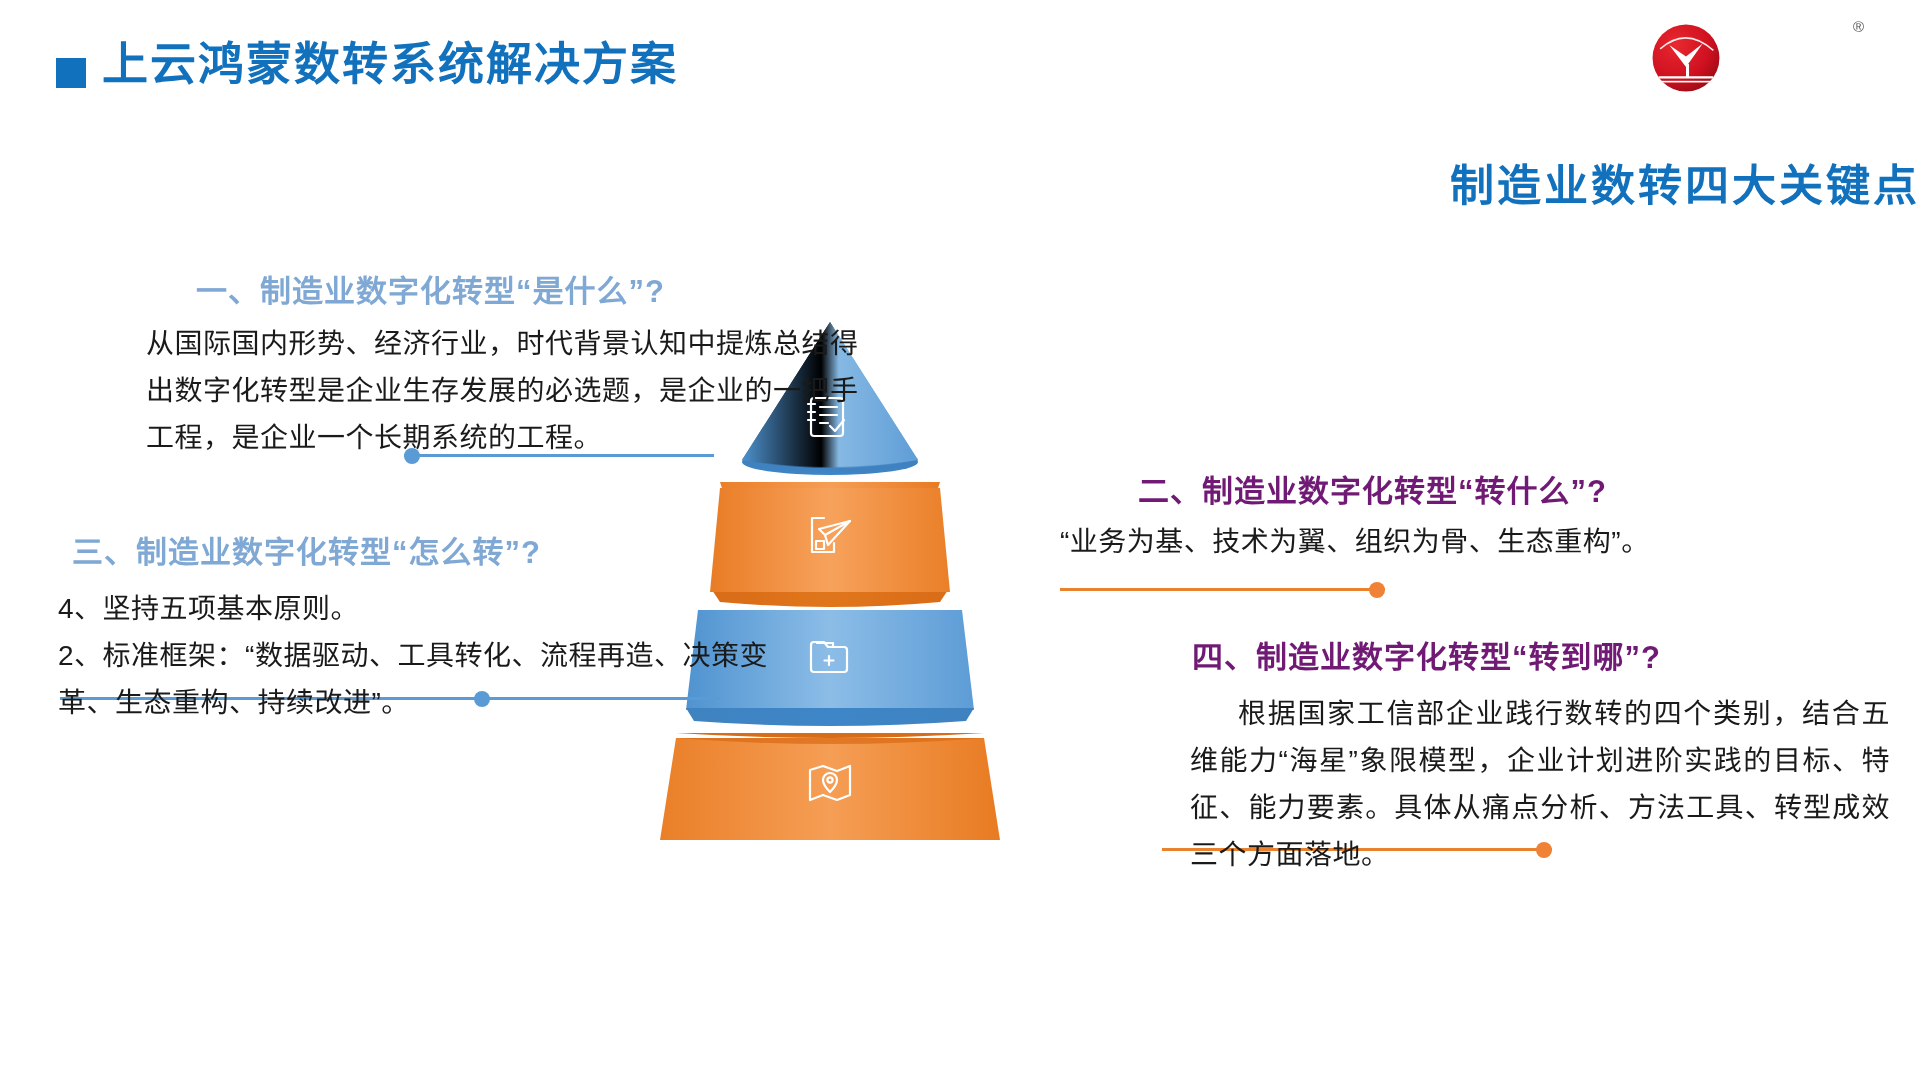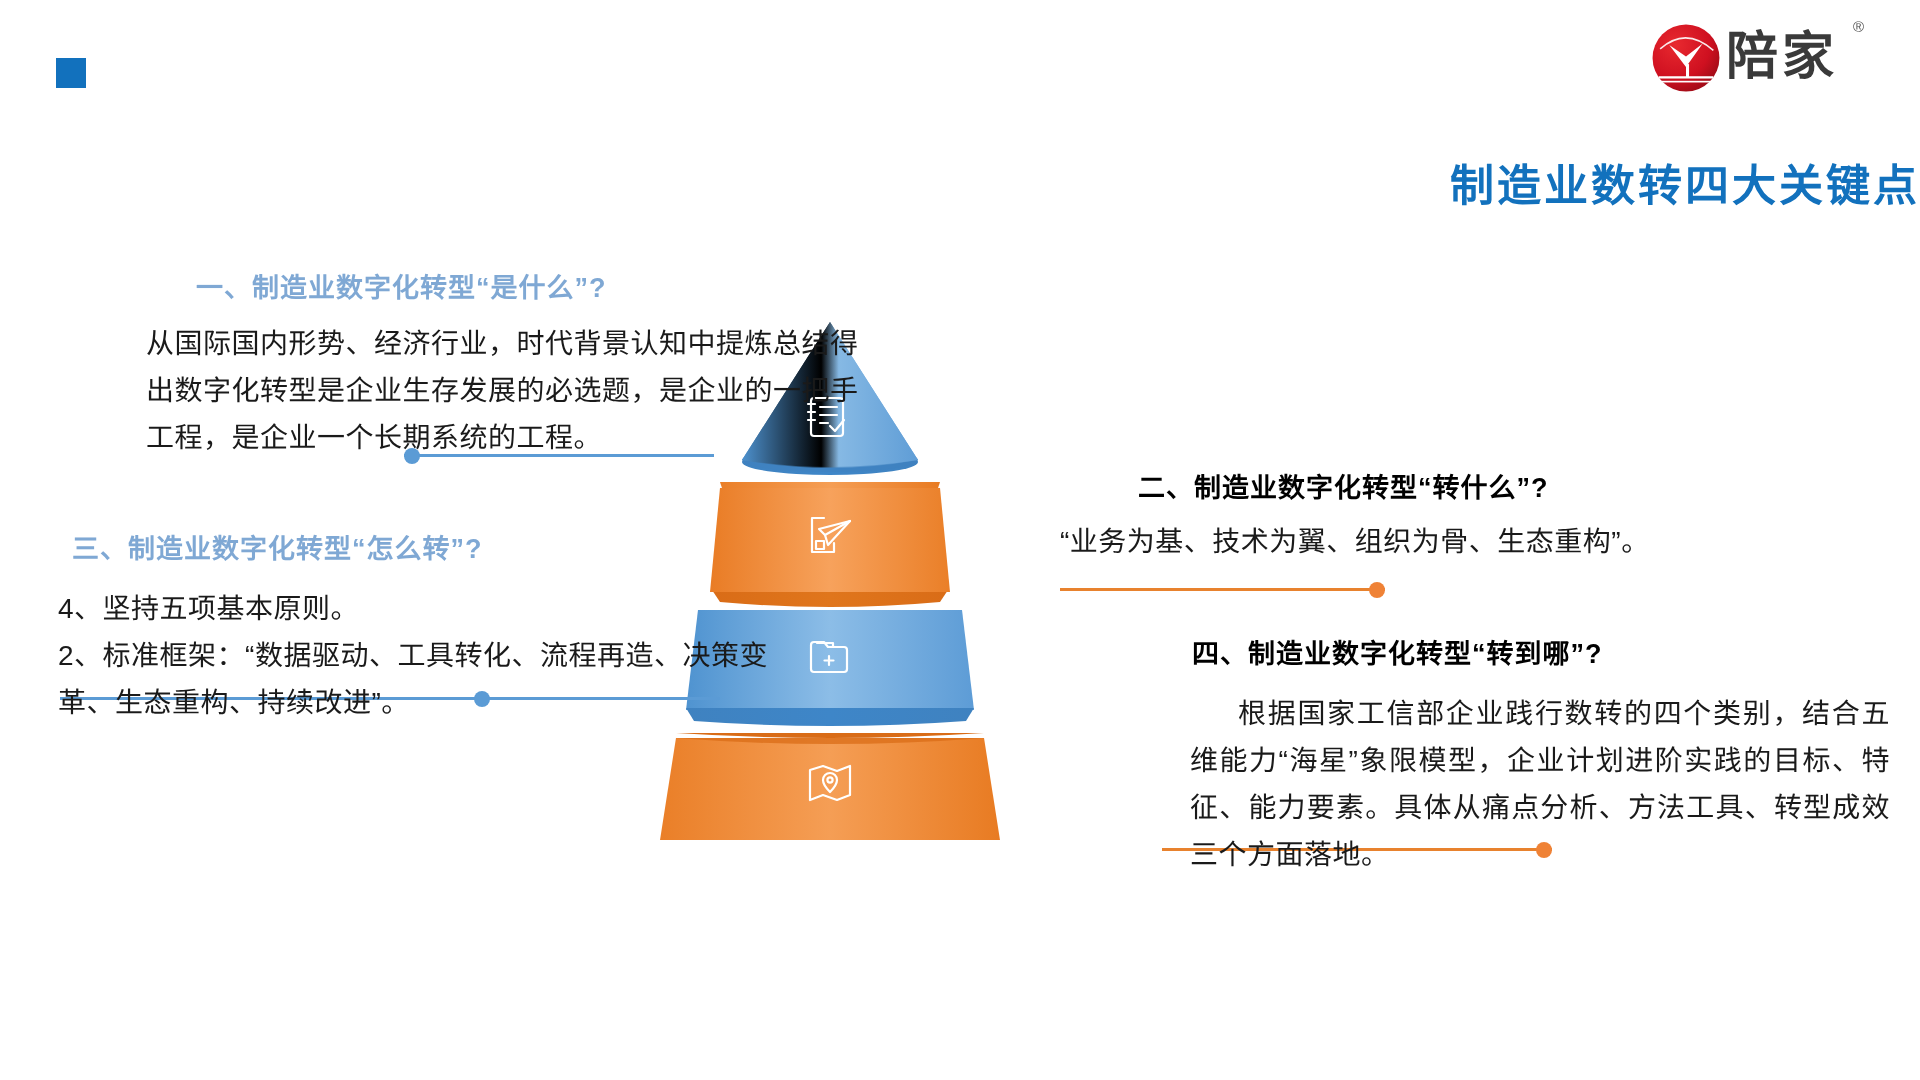--- a/index.html
+++ b/index.html
@@ -55,25 +55,25 @@
   }
 
   
   .pyramid{
     position:absolute; left:640px; top:310px;
     width:540px; height:540px;
   }
 
   
   .sec-head{
-    position:absolute; font-size:27px; font-weight:bold;
+    position:absolute; font-size:31px; font-weight:bold;
     letter-spacing:1px; white-space:nowrap;
   }
   .sec-head.blue{ color:#7fa8d4; }
-  .sec-head.orange{ color:#000000; }
+  .sec-head.orange{ color:#701a75; }
   .sec-body{
     position:absolute; font-size:28px; line-height:47px;
     color:#1a1a1a; letter-spacing:0.5px;
   }
 
   
   #sec1-head{ left:196px; top:266px; }
   #sec1-body{ left:146px; top:320px; width:740px; }
   
   #sec2-head{ left:1138px; top:466px; }
@@ -103,39 +103,39 @@
   #conn3{ left:60px;  top:697px; width:660px; }
   #conn3 .dot{ left:414px; }
   #conn4{ left:1162px; top:848px; width:390px; }
   #conn4 .dot{ right:0; }
 </style>
 </head>
 <body>
 
 <div class="slide-header">
   <div class="header-bullet"></div>
+  <div class="header-title">上云鸿蒙数转系统解决方案</div>
 </div>
 
 <div class="logo-wrap">
   <svg class="logo-mark" viewBox="0 0 100 100">
     <defs>
       <radialGradient id="lg" cx="35%" cy="30%" r="78%">
         <stop offset="0%" stop-color="#e8292f"></stop>
         <stop offset="65%" stop-color="#cf1020"></stop>
         <stop offset="100%" stop-color="#9b0b16"></stop>
       </radialGradient>
     </defs>
     <circle cx="50" cy="50" r="44" fill="url(#lg)"></circle>
     <path d="M16 38 Q50 8 86 40" stroke="#ffffff" stroke-width="2" fill="none" opacity="0.9"></path>
     <path d="M28 33 L50 62 L72 31 L50 48 Z" fill="#ffffff"></path>
     <rect x="50" y="58" width="4" height="18" fill="#ffffff"></rect>
     <rect x="14" y="74" width="72" height="3" fill="#ffffff"></rect>
     <rect x="14" y="80" width="72" height="2.2" fill="#ffffff"></rect>
   </svg>
-  <div class="logo-text">陪家</div>
   <div class="logo-reg">®</div>
 </div>
 
 <div class="main-title">制造业数转四大关键点</div>
 
 <div class="pyramid">
   <svg width="540" height="540" viewBox="0 0 540 540">
     <defs>
       <linearGradient id="blueGrad" x1="0" y1="0" x2="1" y2="0">
         <stop offset="0%" stop-color="#4e92cf"></stop>

